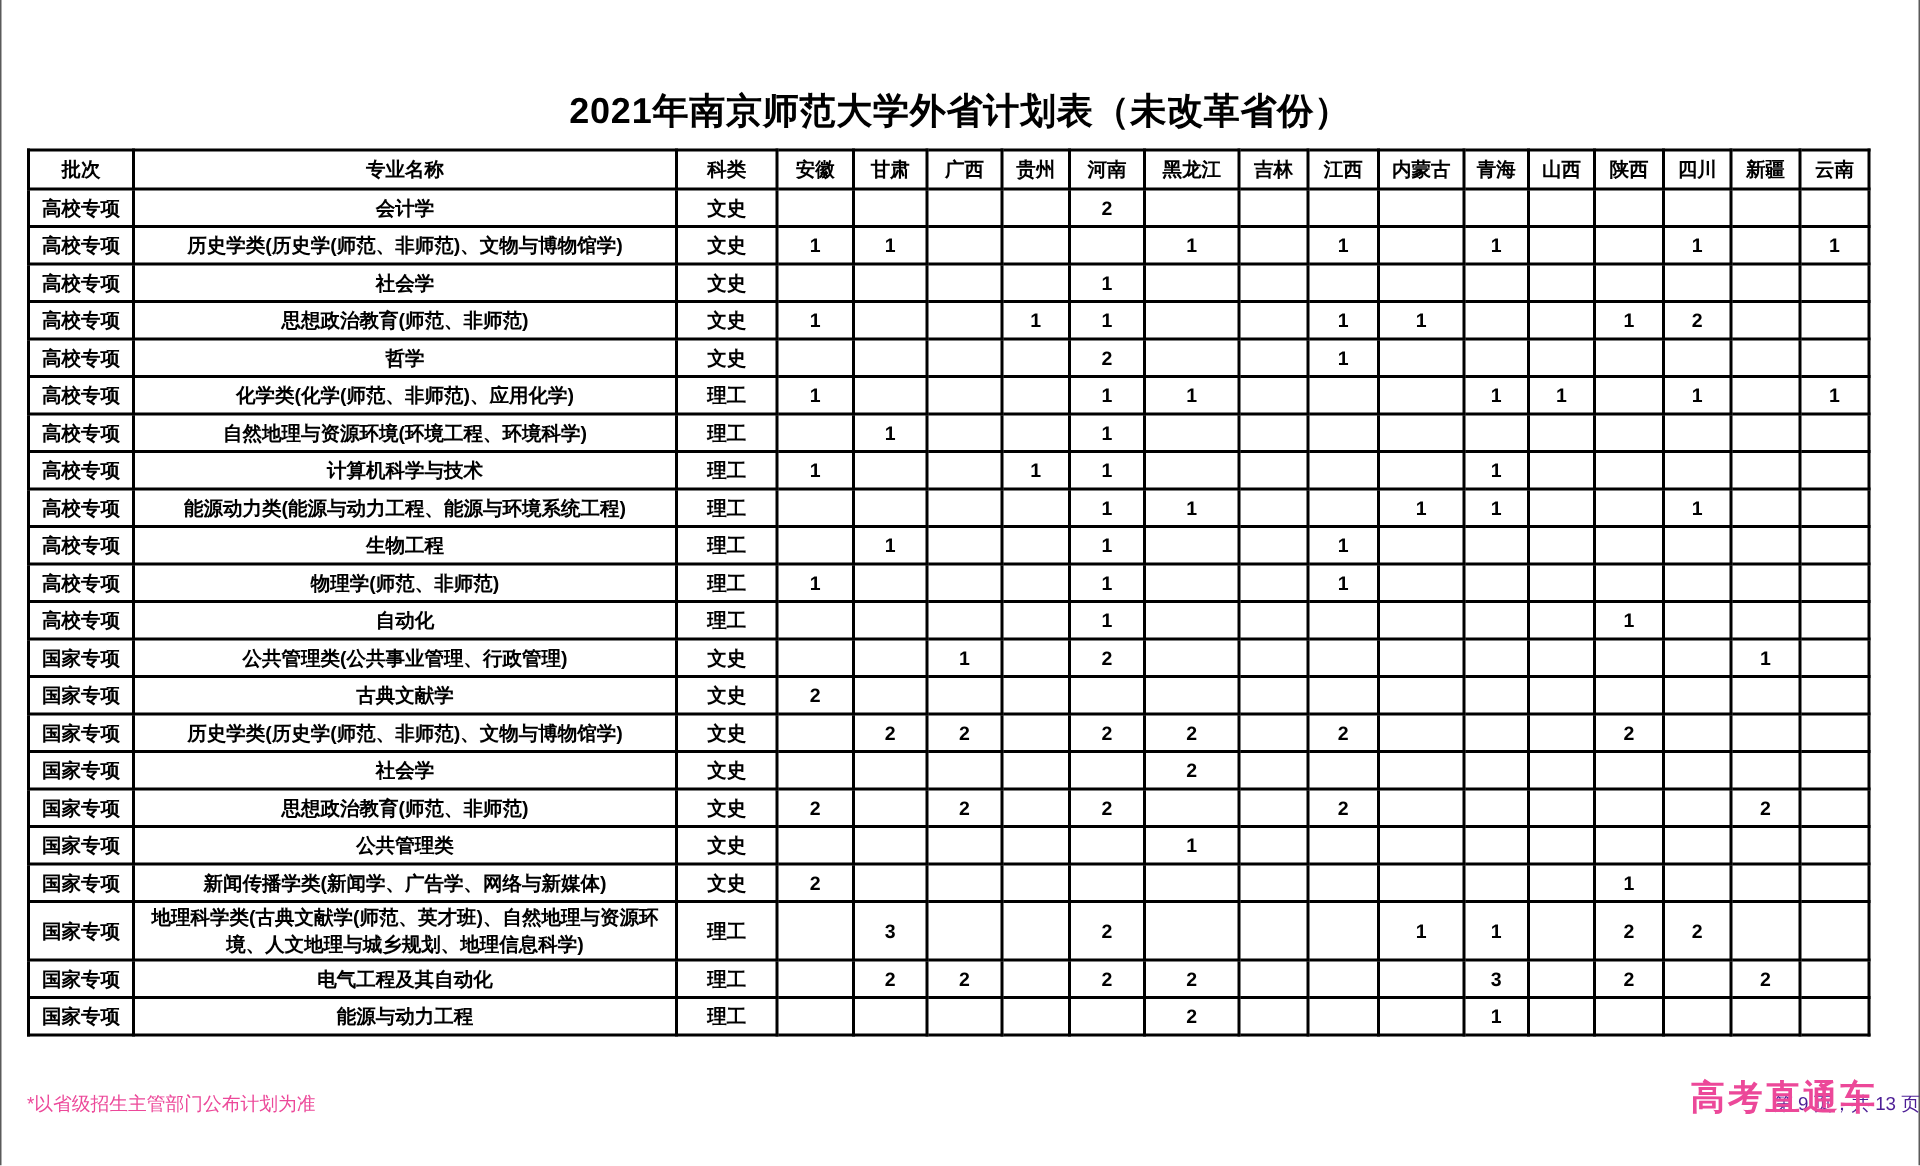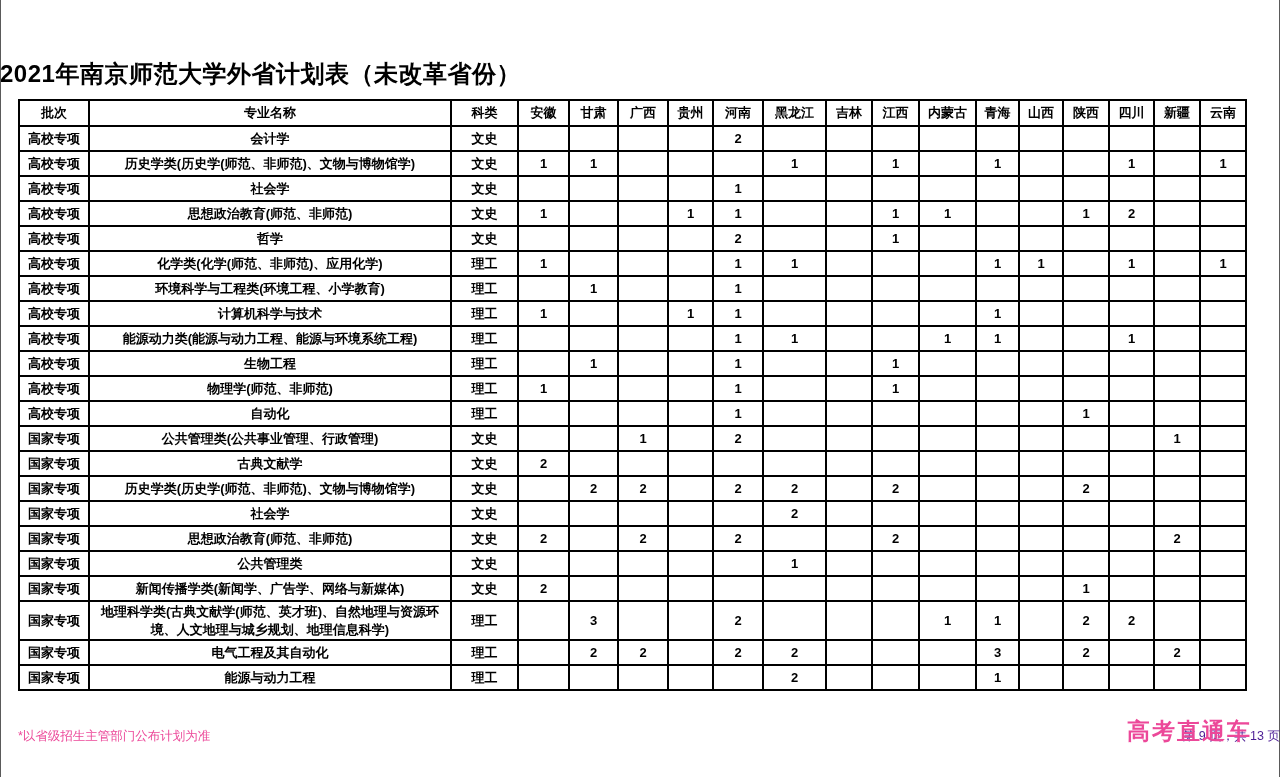--- a/index.html
+++ b/index.html
@@ -13,20 +13,21 @@
   }
   .edge-line {
     position: absolute; top: 0; bottom: 0; width: 1px;
     background: #5a5a5a;
   }
   .edge-left  { left: 0; }
   .edge-right { right: 0; }
   .page-title {
     margin: 0;
     padding-top: 58px;
+    text-align: center;
     font-size: 24px;
     font-weight: bold;
     letter-spacing: 0.5px;
   }
   table.plan-table {
     border-collapse: collapse;
     table-layout: fixed;
     margin: 9px 0 0 18px;
     width: 988px;
   }
@@ -232,21 +233,21 @@
         <td></td>
         <td>1</td>
         <td>1</td>
         <td></td>
         <td>1</td>
         <td></td>
         <td>1</td>
       </tr>
       <tr>
         <td>高校专项</td>
-        <td>环境科学与工程类(环境工程、小学教育)</td>
+        <td>自然地理与资源环境(环境工程、环境科学)</td>
         <td>理工</td>
         <td></td>
         <td>1</td>
         <td></td>
         <td></td>
         <td>1</td>
         <td></td>
         <td></td>
         <td></td>
         <td></td>

